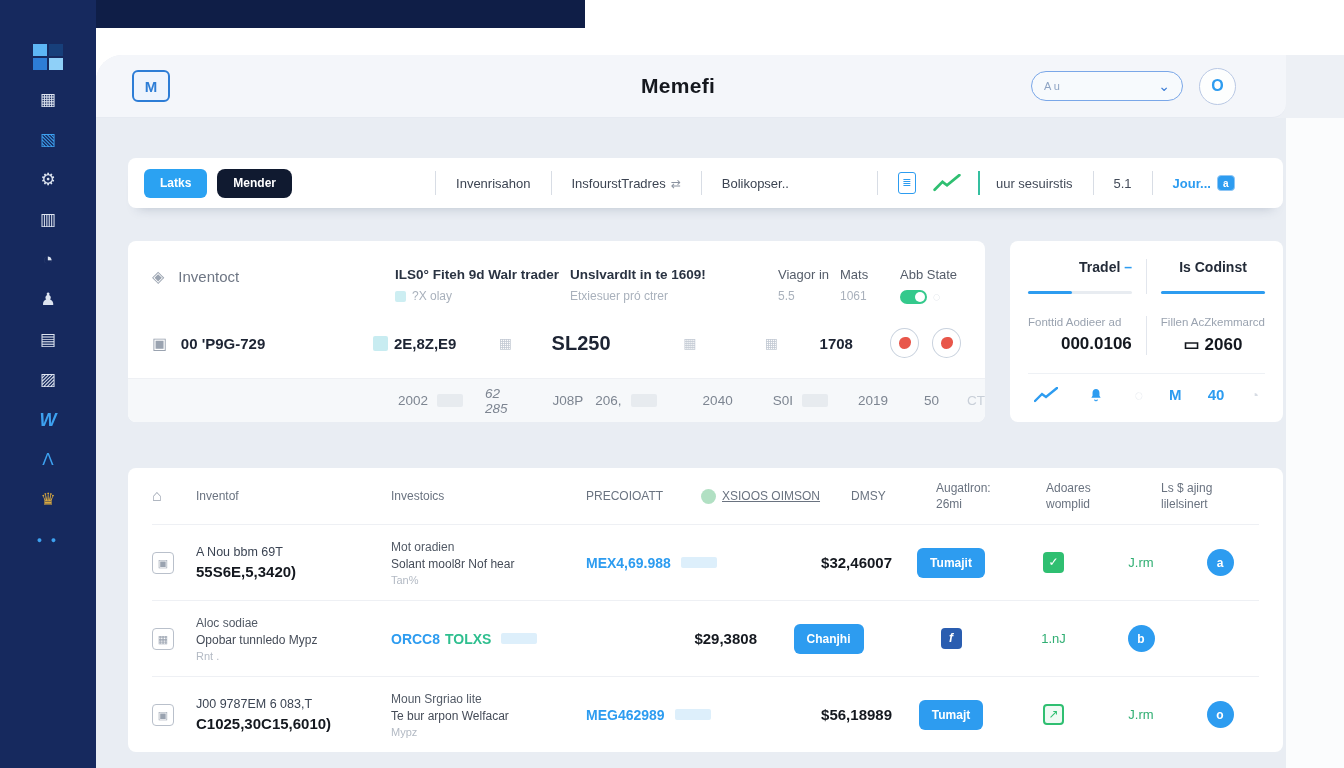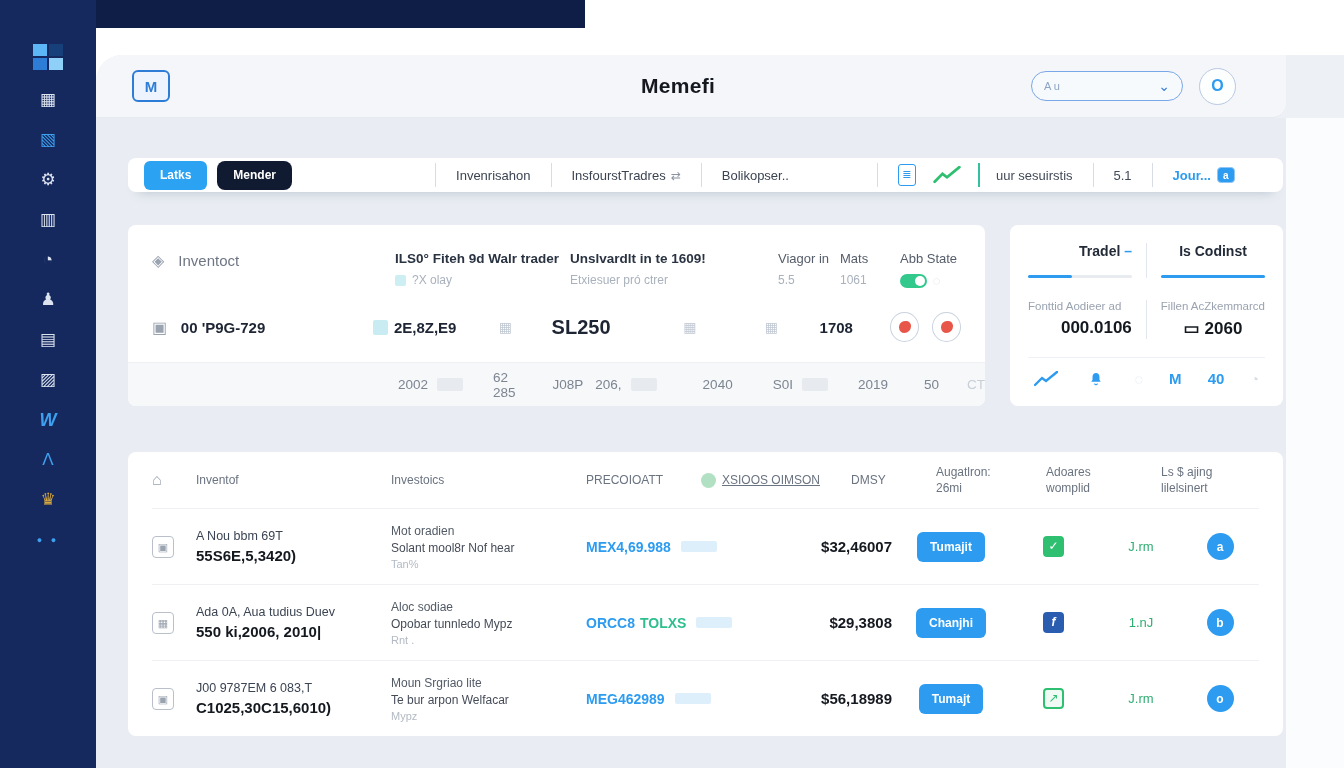--- a/index.html
+++ b/index.html
@@ -35,21 +35,21 @@
     display:flex; align-items:center; padding:0 12px; cursor:pointer; }
   .select-val { font-size:11px; color:#8ea4c4; }
   .chev { margin-left:auto; color:#3f7fd6; font-size:14px; line-height:10px; }
   .avatar-btn { width:37px; height:37px; border-radius:50%; border:1.5px solid #b9c8e4; background:#fdfefe;
     font-size:16px; font-weight:bold; color:#2d9cf0; cursor:pointer; font-family:inherit; }
 
   .content { height:650px; padding:40px 61px 0 32px;
     background:linear-gradient(90deg, #e9edf3 0, #e9edf3 1190px, #fbfcfd 1190px); }
 
   
-  .navbar { width:1155px; height:34px; background:#fff; border-radius:8px; display:flex; align-items:center;
+  .navbar { width:1155px; height:50px; background:#fff; border-radius:8px; display:flex; align-items:center;
     padding:0 16px; box-shadow:0 10px 12px -10px rgba(40,60,90,.25); white-space:nowrap; }
   .btn-primary { height:29px; padding:0 16px; border:none; border-radius:6px; background:#2ba2f2; color:#fff;
     font-size:12px; font-weight:bold; cursor:pointer; font-family:inherit; }
   .btn-dark { height:29px; padding:0 16px; border:none; border-radius:8px; background:#101a30; color:#fff;
     font-size:12px; font-weight:bold; margin-left:10px; cursor:pointer; font-family:inherit; }
   .sep { width:1px; height:24px; background:#d8dde5; margin:0 20px; }
   .sep.first { margin-left:143px; }
   .sep.gap2 { margin-left:88px; }
   .sep.teal { width:2px; background:#35bfa0; margin:0 16px; }
   .nav-link { font-size:13px; color:#3c4452; cursor:pointer; }
@@ -90,21 +90,21 @@
   .r2-val2 { width:137px; font-size:20px; font-weight:bold; color:#1d2433; }
   .r2-val3 { width:60px; font-size:15px; font-weight:bold; color:#1d2433; }
   .dot-btn { width:30px; height:30px; border-radius:50%; border:1px solid #c9d2de; background:#fff;
     margin-left:13px; position:relative; cursor:pointer; }
   .dot-btn::after { content:""; position:absolute; left:8px; top:8px; width:12px; height:12px;
     background:#e8564a; border-radius:50% 40% 55% 45%; }
 
   .s-footer { background:#f6f8fa; border-top:1px solid #eef0f4; height:44px; display:flex; align-items:center;
     padding-left:24px; font-size:13.5px; color:#7d8591; }
   .fv { display:flex; align-items:center; }
-  .fv:nth-child(1){margin-left:246px;} .fv:nth-child(2){margin-left:30px;} .fv:nth-child(3){margin-left:34px;}
+  .fv:nth-child(1){margin-left:246px;} .fv:nth-child(2){margin-left:22px;font-style:italic;} .fv:nth-child(3){margin-left:34px;}
   .fv:nth-child(4){margin-left:12px;} .fv:nth-child(5){margin-left:46px;} .fv:nth-child(6){margin-left:40px;}
   .fv:nth-child(7){margin-left:30px;} .fv:nth-child(8){margin-left:36px;} .fv:nth-child(9){margin-left:28px; color:#c8cfd8;}
   .fv.ghost::after { content:""; width:26px; height:13px; background:#e7ebef; border-radius:2px; margin-left:9px; }
 
   
   .trade-card { width:273px; background:#fff; border-radius:8px; padding:18px 18px 12px; display:flex; flex-direction:column; }
   .t-tabs { display:flex; }
   .t-tab { flex:1; cursor:pointer; }
   .t-tab .lbl { font-size:14px; font-weight:bold; color:#232b38; text-align:right; white-space:nowrap; }
   .t-tab.right .lbl { text-align:center; }
@@ -375,24 +375,20 @@
         <div class="r-price">$32,46007</div>
         <button class="r-btn">Tumajit</button>
         <span class="r-status status-green">✓</span>
         <span class="r-green">J.rm</span>
         <button class="r-circle">a</button>
       </div>
 
       <div class="t-row">
         <span class="r-icon">▦</span>
         <div>
-            <div class="r-name">Ada 0A, Aua tudius Duev</div>
-             <div class="r-id">550 ki,2006, 2010|</div>
-          </div>
-        <div>
             <div class="r-d1">Aloc sodiae</div>
              <div class="r-d2">Opobar tunnledo Mypz</div>
              <div class="r-d3">Rnt .</div>
           </div>
         <div class="r-code">
             <span class="code-blue">ORCC8</span>
             <span class="code-green">TOLXS</span>
             <span class="code-ghost"></span>
           </div>
         <div class="r-price">$29,3808</div>

